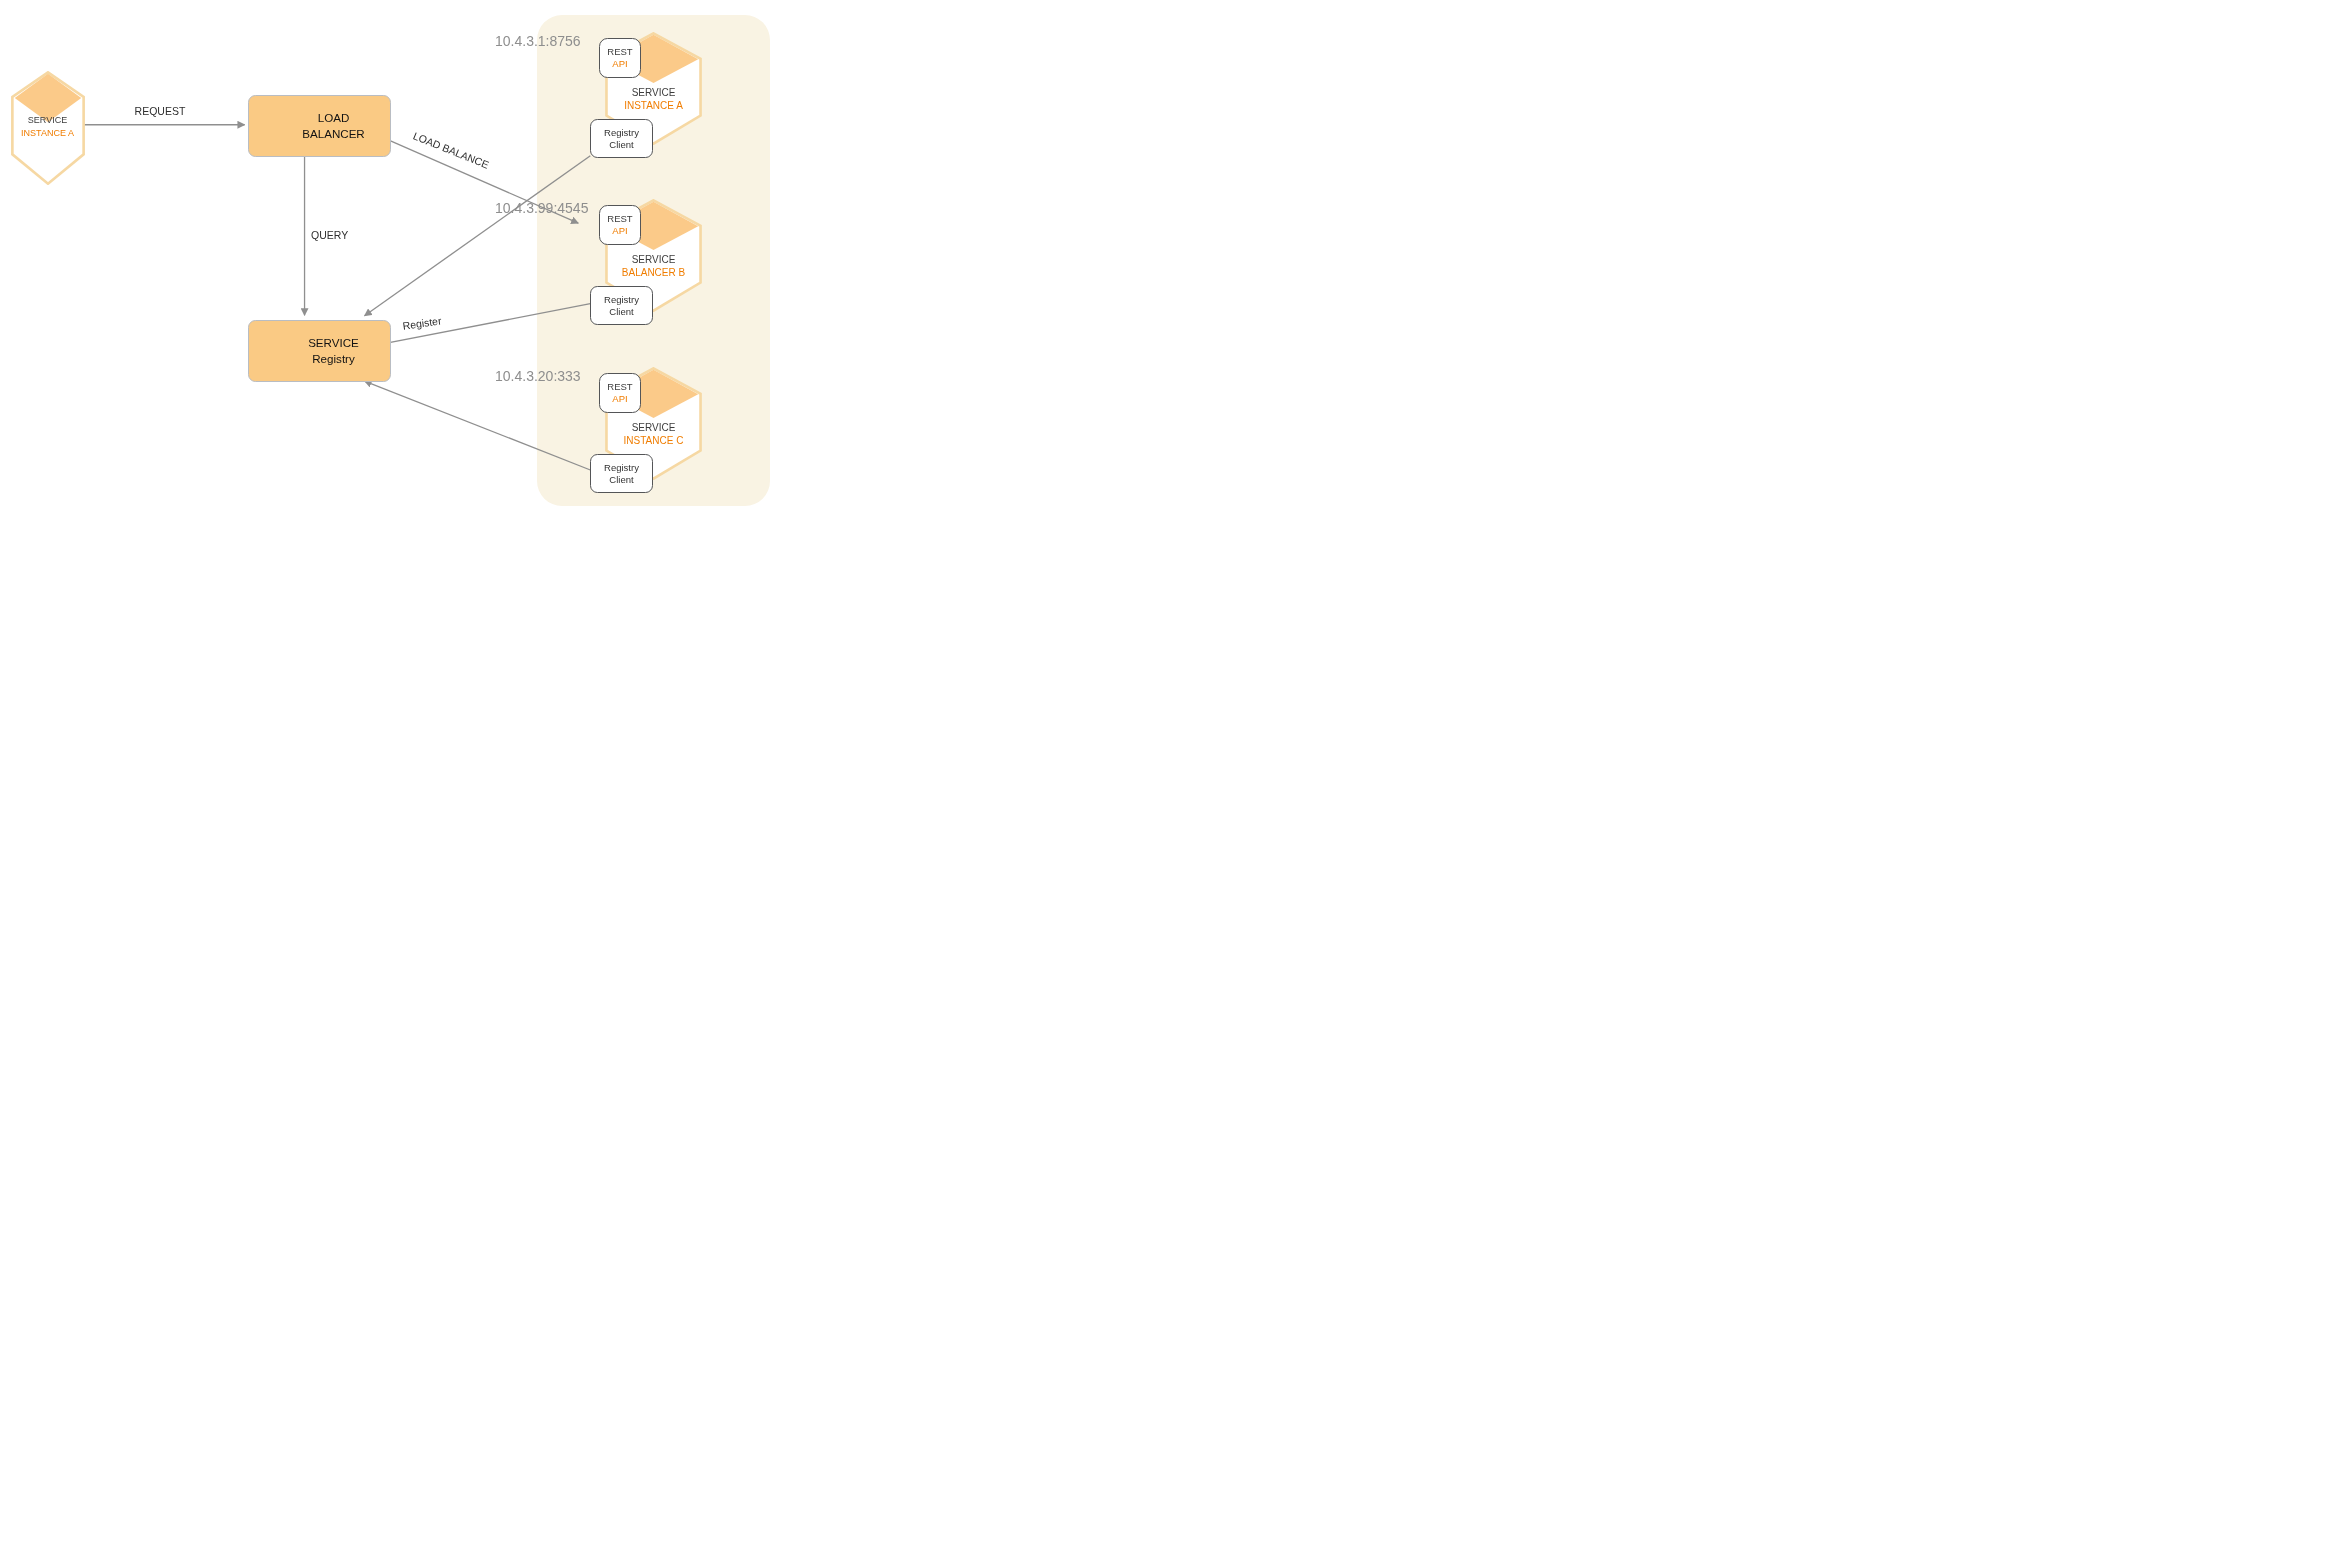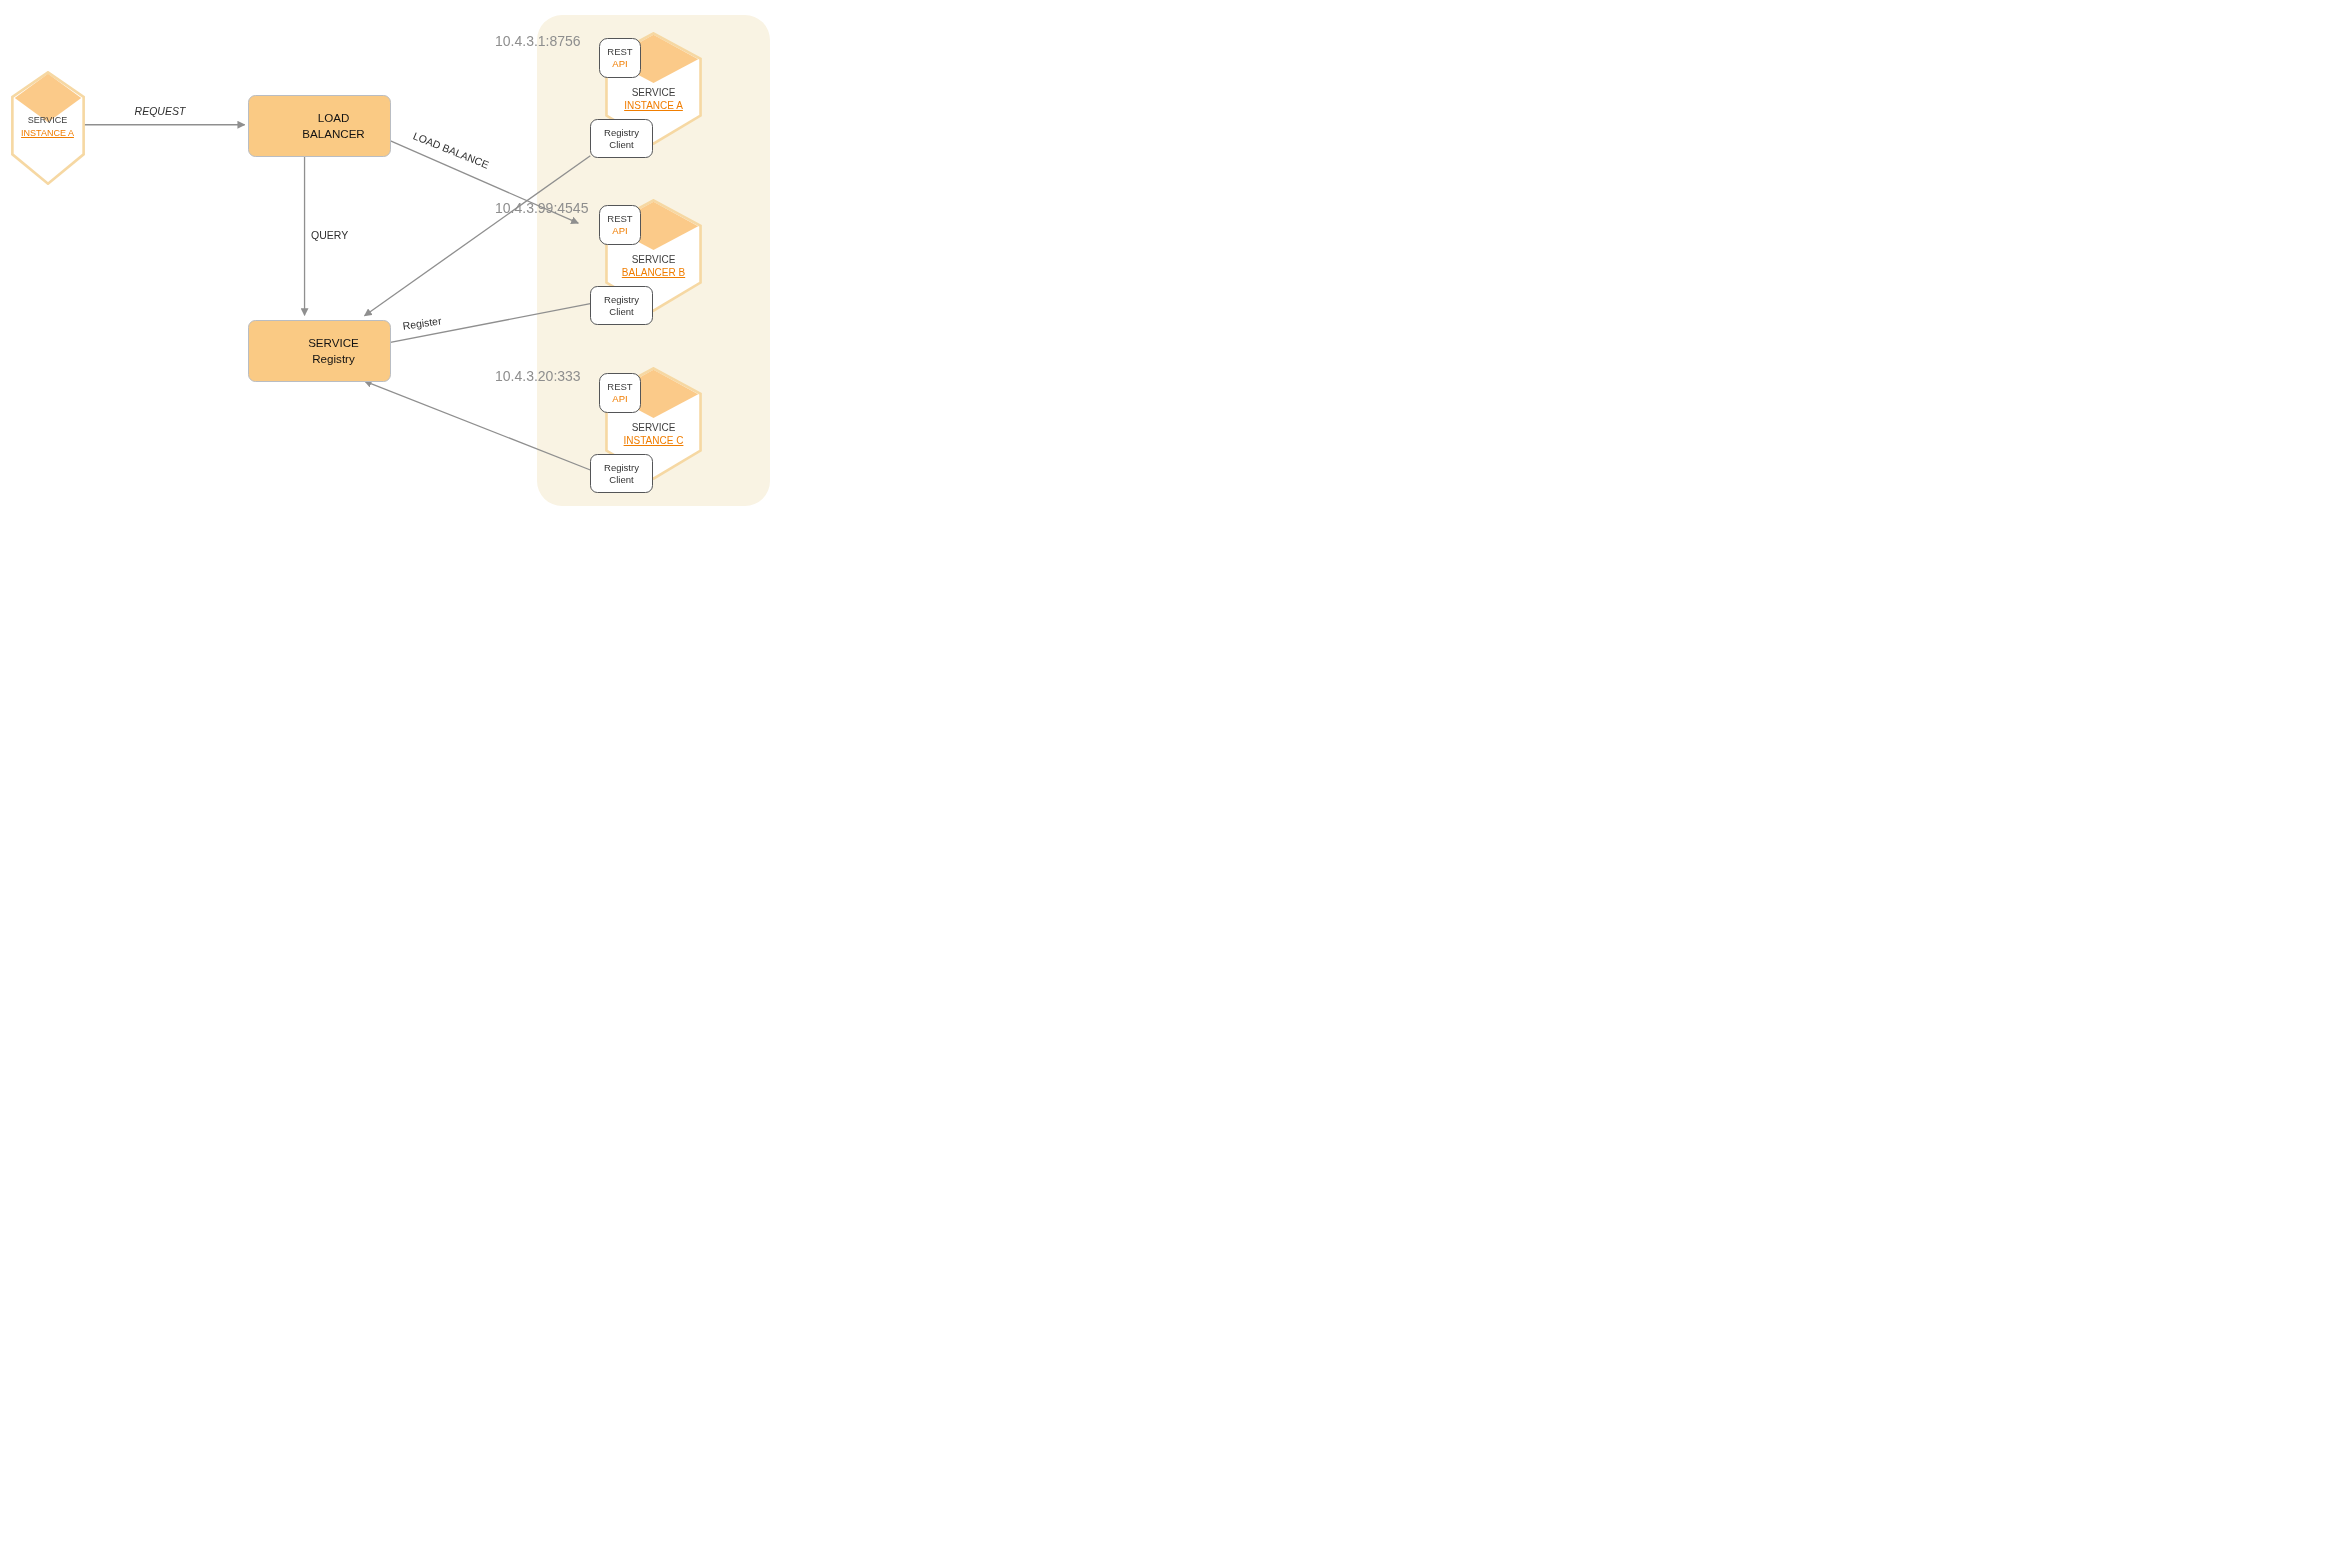--- a/index.html
+++ b/index.html
@@ -34,21 +34,21 @@
   .hexnode{position:absolute;}
   .hexnode svg{display:block;}
   .hextext{
     position:absolute; left:0; width:100%; text-align:center;
     font-size:10px; line-height:12.6px;
   }
   .client-hex{left:10.5px; top:71px; width:74px; height:114px;}
   .client-hex .hextext{top:43px; font-size:9px;}
   .inst-hex .hextext{top:55px;}
   .hex-line1{color:var(--dark-text);}
-  .hex-line2{color:var(--orange-text);text-decoration:underline;}
+  .hex-line2{color:var(--orange-text);}
   .instance{position:absolute; left:495px; width:237px; height:158px;}
   .ip{
     position:absolute; left:0; top:4.2px; width:79px; text-align:right;
     color:var(--gray-text); font-size:14px; line-height:11px; white-space:nowrap;
   }
   .inst-hex{position:absolute; left:110px; top:0; width:97px; height:113px;}
   .rest{
     position:absolute; left:104px; top:5.8px; width:40px; height:38px;
     background:#fff; border:1.1px solid var(--box-border-dark); border-radius:8.4px;
     display:flex; flex-direction:column; align-items:center; justify-content:center;
@@ -77,21 +77,21 @@
       </marker>
     </defs>
     <line x1="158" y1="237" x2="464" y2="237" stroke="#8f8f8f" stroke-width="2.5" marker-end="url(#arw)"></line>
     <line x1="578" y1="296" x2="578" y2="599" stroke="#8f8f8f" stroke-width="2.5" marker-end="url(#arw)"></line>
     <line x1="685" y1="243" x2="1098" y2="424" stroke="#8f8f8f" stroke-width="2.5" marker-end="url(#arw)"></line>
     <line x1="1121" y1="296" x2="692" y2="600" stroke="#8f8f8f" stroke-width="2.5" marker-end="url(#arw)"></line>
     <line x1="1121" y1="577" x2="692" y2="660" stroke="#8f8f8f" stroke-width="2.5" marker-end="url(#arw)"></line>
     <line x1="1121" y1="893" x2="692" y2="724" stroke="#8f8f8f" stroke-width="2.5" marker-end="url(#arw)"></line>
   </svg>
 
-  <div class="edge-label" style="left:123px;top:105px;width:74px;font-style:italic;">REQUEST</div>
+  <div class="edge-label" style="left:123px;top:105px;width:74px;">REQUEST</div>
   <div class="edge-label" style="left:311px;top:229px;width:63px;text-align:left;">QUERY</div>
   <div class="edge-label lb-rot" style="left:385px;top:144px;width:132px;">LOAD BALANCE</div>
   <div class="edge-label reg-rot" style="left:385px;top:317px;width:74px;">Register</div>
 
   <div class="hexnode client-hex">
     <svg width="74" height="114" viewBox="0 0 140 216">
       <polygon points="70,2.5 137.5,49 137.5,158 70,213.5 2.5,158 2.5,49" fill="#ffffff" stroke="#f6d8a3" stroke-width="5"></polygon>
       <polygon points="70,5 133,51 70,97 7,51" fill="#fbca89"></polygon>
     </svg>
     <div class="hextext">

